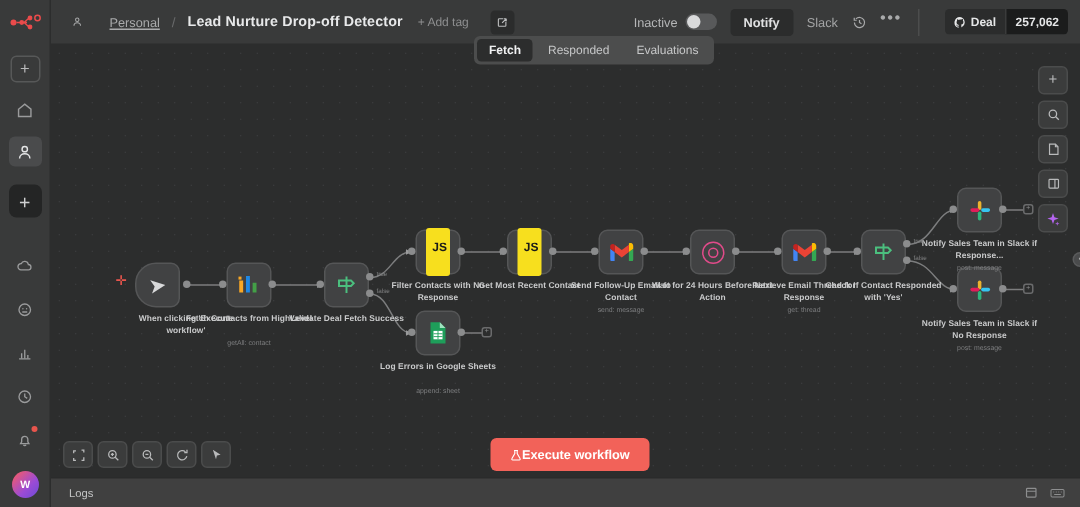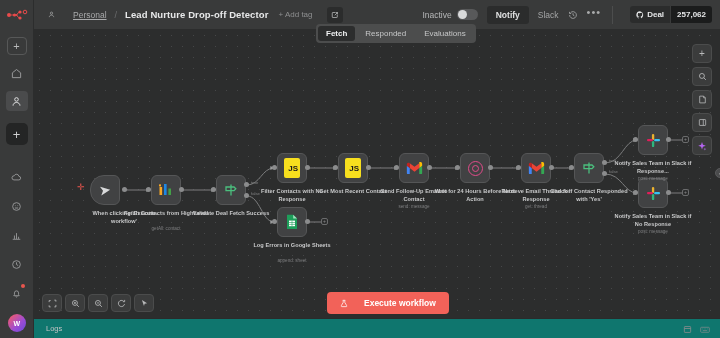--- a/index.html
+++ b/index.html
@@ -194,24 +194,24 @@
   }
   .port-lbl {
     position: absolute; font-size: 4.2px; color: #848586; z-index: 8;
   }
   .plus-start {
     position: absolute; color: #e8554d; font-size: 9px; z-index: 8;
   }
 
   
   .ic-js {
-    width: 16px; height: 20px; background: #f7df1e; border-radius: 2px;
+    width: 16px; height: 32px; background: #f7df1e; border-radius: 2px;
     color: #1a1a1a; font-size: 8px; font-weight: bold;
     display: flex; align-items: flex-end; justify-content: flex-end;
-    padding: 0 2px 5px 0; font-family: "Liberation Sans", sans-serif;
+    padding: 0 2px 15px 0; font-family: "Liberation Sans", sans-serif;
   }
   .ic-cursor { color: #d9dadb; font-size: 14px; line-height: 1; transform: rotate(-8deg); }
   .ic-wait {
     width: 15px; height: 15px; border-radius: 50%;
     border: 1.6px solid #e14b8a;
     display: flex; align-items: center; justify-content: center;
   }
   .ic-wait::after {
     content: ''; width: 5px; height: 5px; border-radius: 50%;
     border: 1.4px solid #e14b8a;
@@ -226,40 +226,40 @@
     width: 20px; height: 18px; background: #3b3c3c;
     border: 1px solid #4b4c4c; border-radius: 4px;
     display: flex; align-items: center; justify-content: center;
     color: #b9babb;
   }
   .exec-btn {
     position: absolute; left: 327px; bottom: 24px;
     background: #f26259; color: #fff;
     font-size: 8.5px; font-weight: bold;
     border-radius: 4px; padding: 6px 13px;
-    display: flex; align-items: center; gap: 16px;
+    display: flex; align-items: center; gap: 0;
     z-index: 20;
   }
 
   
   .right-tools {
     position: absolute; right: 8px; top: 44px;
     display: flex; flex-direction: column; gap: 4px; z-index: 20;
   }
   .rt-btn {
     width: 20px; height: 19px; background: #3b3c3c;
     border: 1px solid #4b4c4c; border-radius: 4px;
     display: flex; align-items: center; justify-content: center;
     color: #b9babb; font-size: 10px; line-height: 1;
   }
 
   
   .logs-bar {
     position: absolute; left: 34px; bottom: 0; right: 0; height: 20px;
-    background: #0f766e; border-top: 1px solid #2a2b2b;
+    background: #404040; border-top: 1px solid #2a2b2b;
     display: flex; align-items: center; z-index: 25;
   }
   .logs-lbl { color: #c3c4c5; font-size: 7.5px; padding-left: 12px; }
   .logs-right { margin-left: auto; display: flex; align-items: center; gap: 8px; padding-right: 10px; color: #8d8e8f; }
 </style>
 </head>
 <body>
 
 <div class="app">
 

